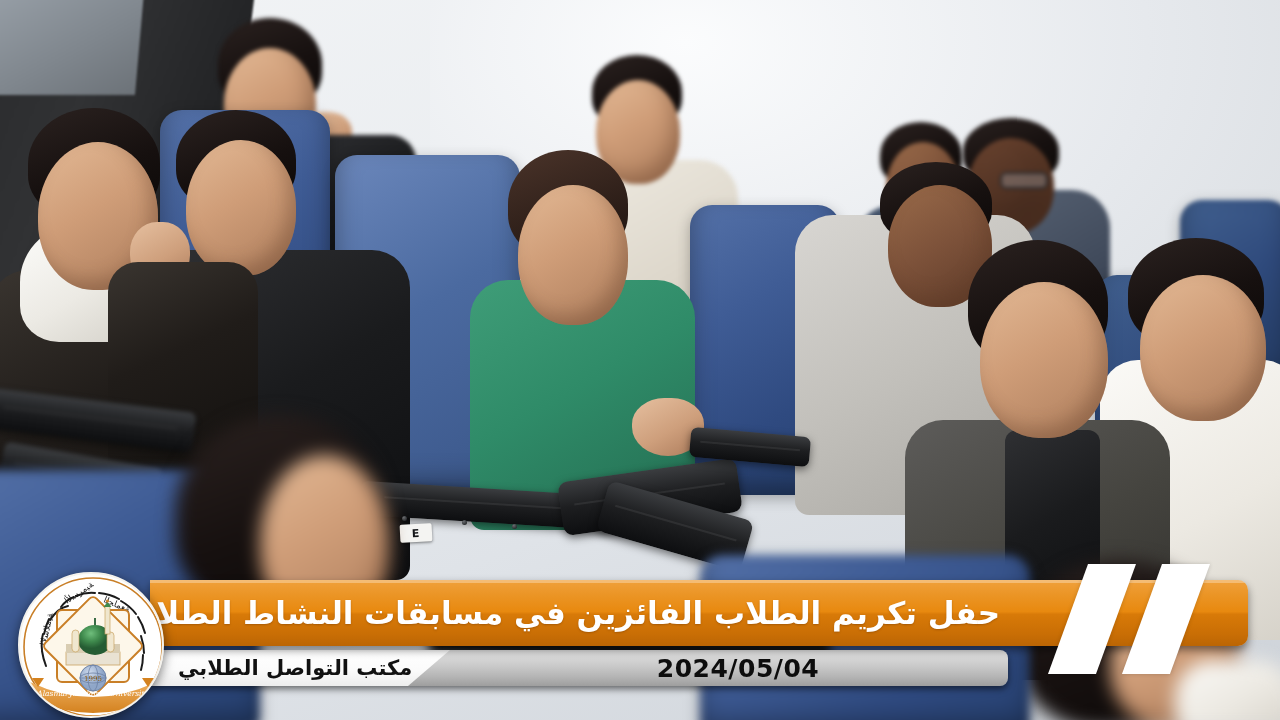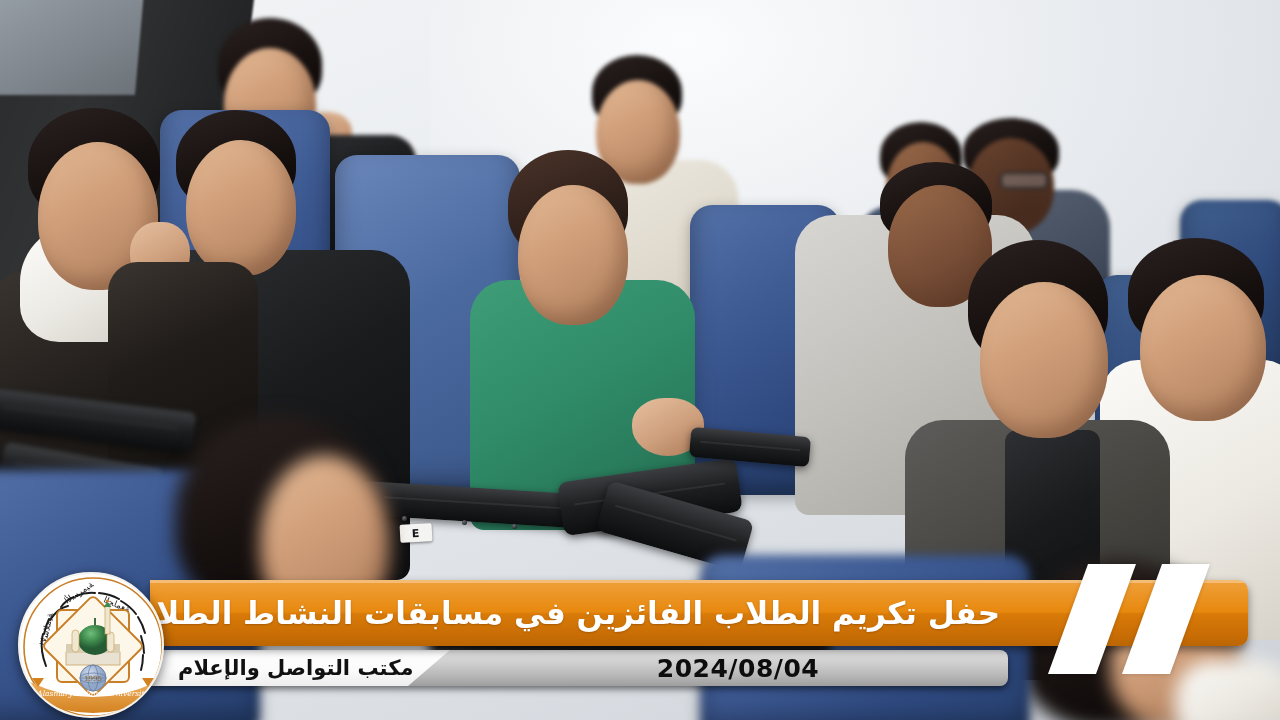--- a/index.html
+++ b/index.html
@@ -299,22 +299,22 @@
       <div class="body b-white" style="left:1175px;top:660px;width:120px;height:70px;"></div>
     </div>
     <div class="seat blurx" style="left:700px;top:555px;width:330px;height:180px;"></div>
     <div class="armrest blurx" style="left:430px;top:600px;width:400px;height:60px;transform:rotate(2deg);"></div>
   </div>
 
   <div class="lower-third nosel">
 
     <div class="subbar">
       <div class="subbar-white"></div>
-      <div class="subbar-label">مكتب التواصل والإعلام</div>
-      <div class="subbar-date">2024/08/04</div>
+      <div class="subbar-label">مكتب التواصل الطلابي</div>
+      <div class="subbar-date">2024/05/04</div>
     </div>
 
     <div class="titlebar">
       <div class="titlebar-text">حفل تكريم الطلاب الفائزين في مسابقات النشاط الطلابي</div>
     </div>
     <div class="stripe s1"></div>
     <div class="stripe s2"></div>
 
     <div class="logo">
       <svg width="146" height="146" viewBox="0 0 146 146">

